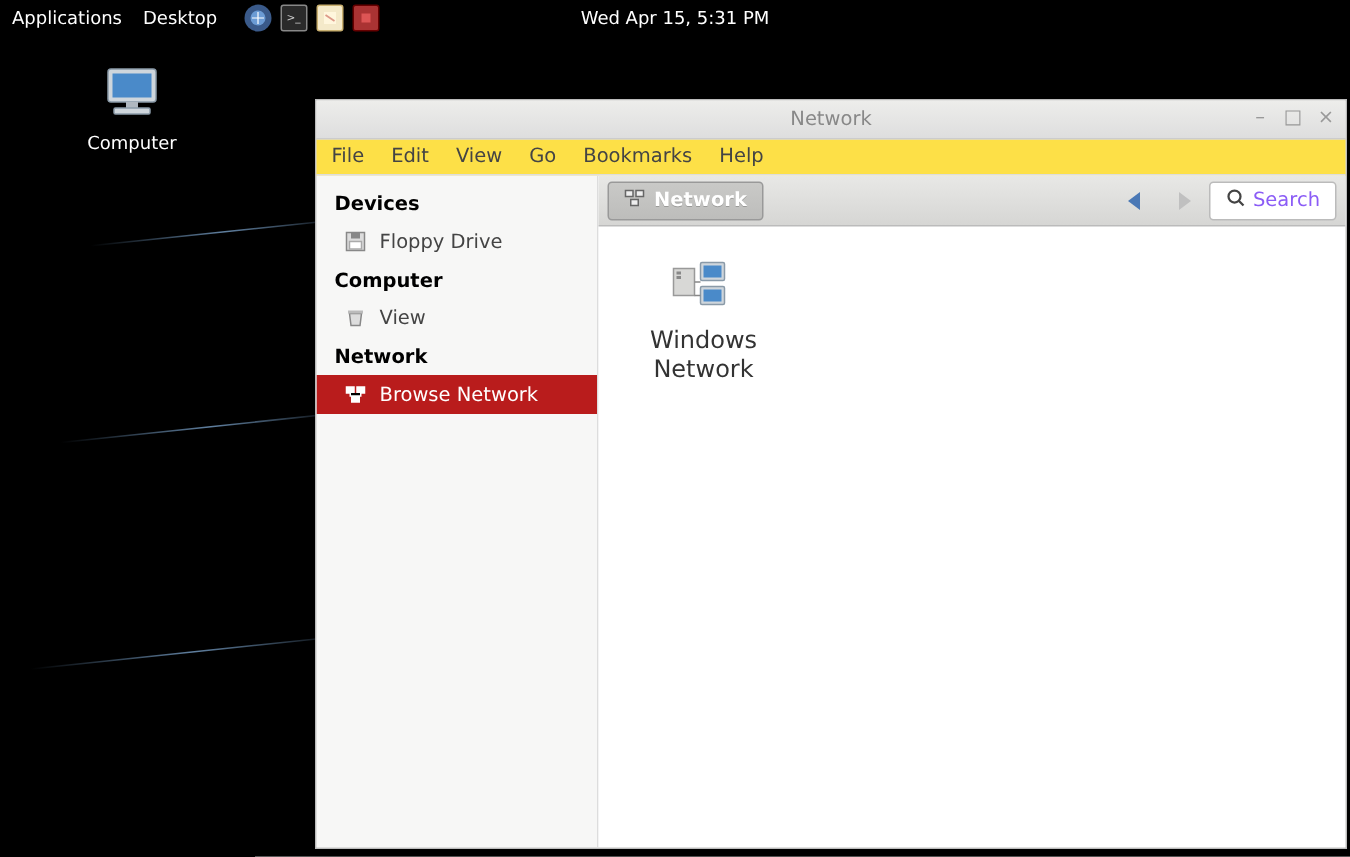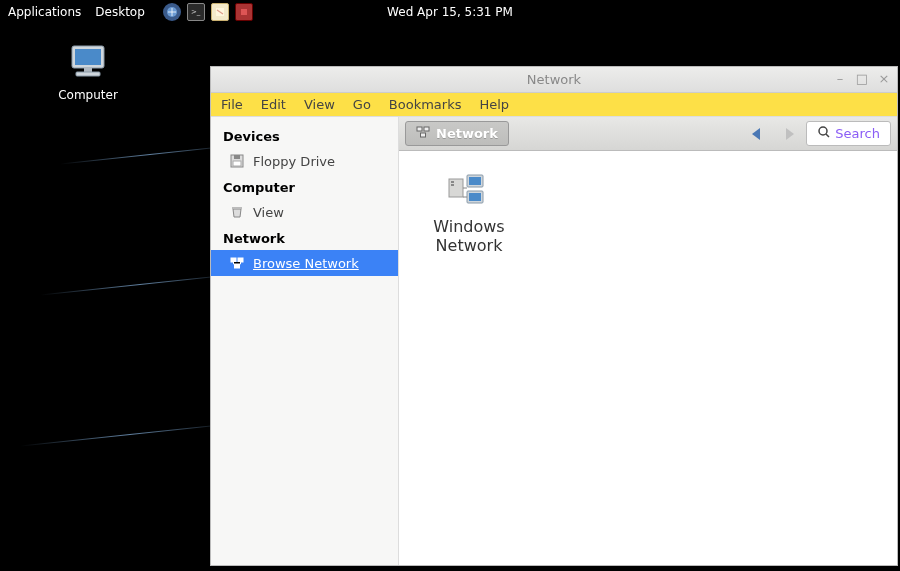--- a/index.html
+++ b/index.html
@@ -124,23 +124,22 @@
   font-size: 13px;
   color: #444;
   cursor: default;
 }
 .sidebar .item .icon {
   width: 16px; height: 16px;
   display: flex; align-items: center; justify-content: center;
   color: #666;
 }
 .sidebar .item.selected {
-  background: #3b82f6;
+  background: #b91c1c;
   color: #fff;
-  text-decoration: underline;
 }
 .sidebar .item.selected .icon { color: #fff; }
 
 .content {
   flex: 1;
   display: flex;
   flex-direction: column;
   background: #fff;
 }
 .toolbar {

